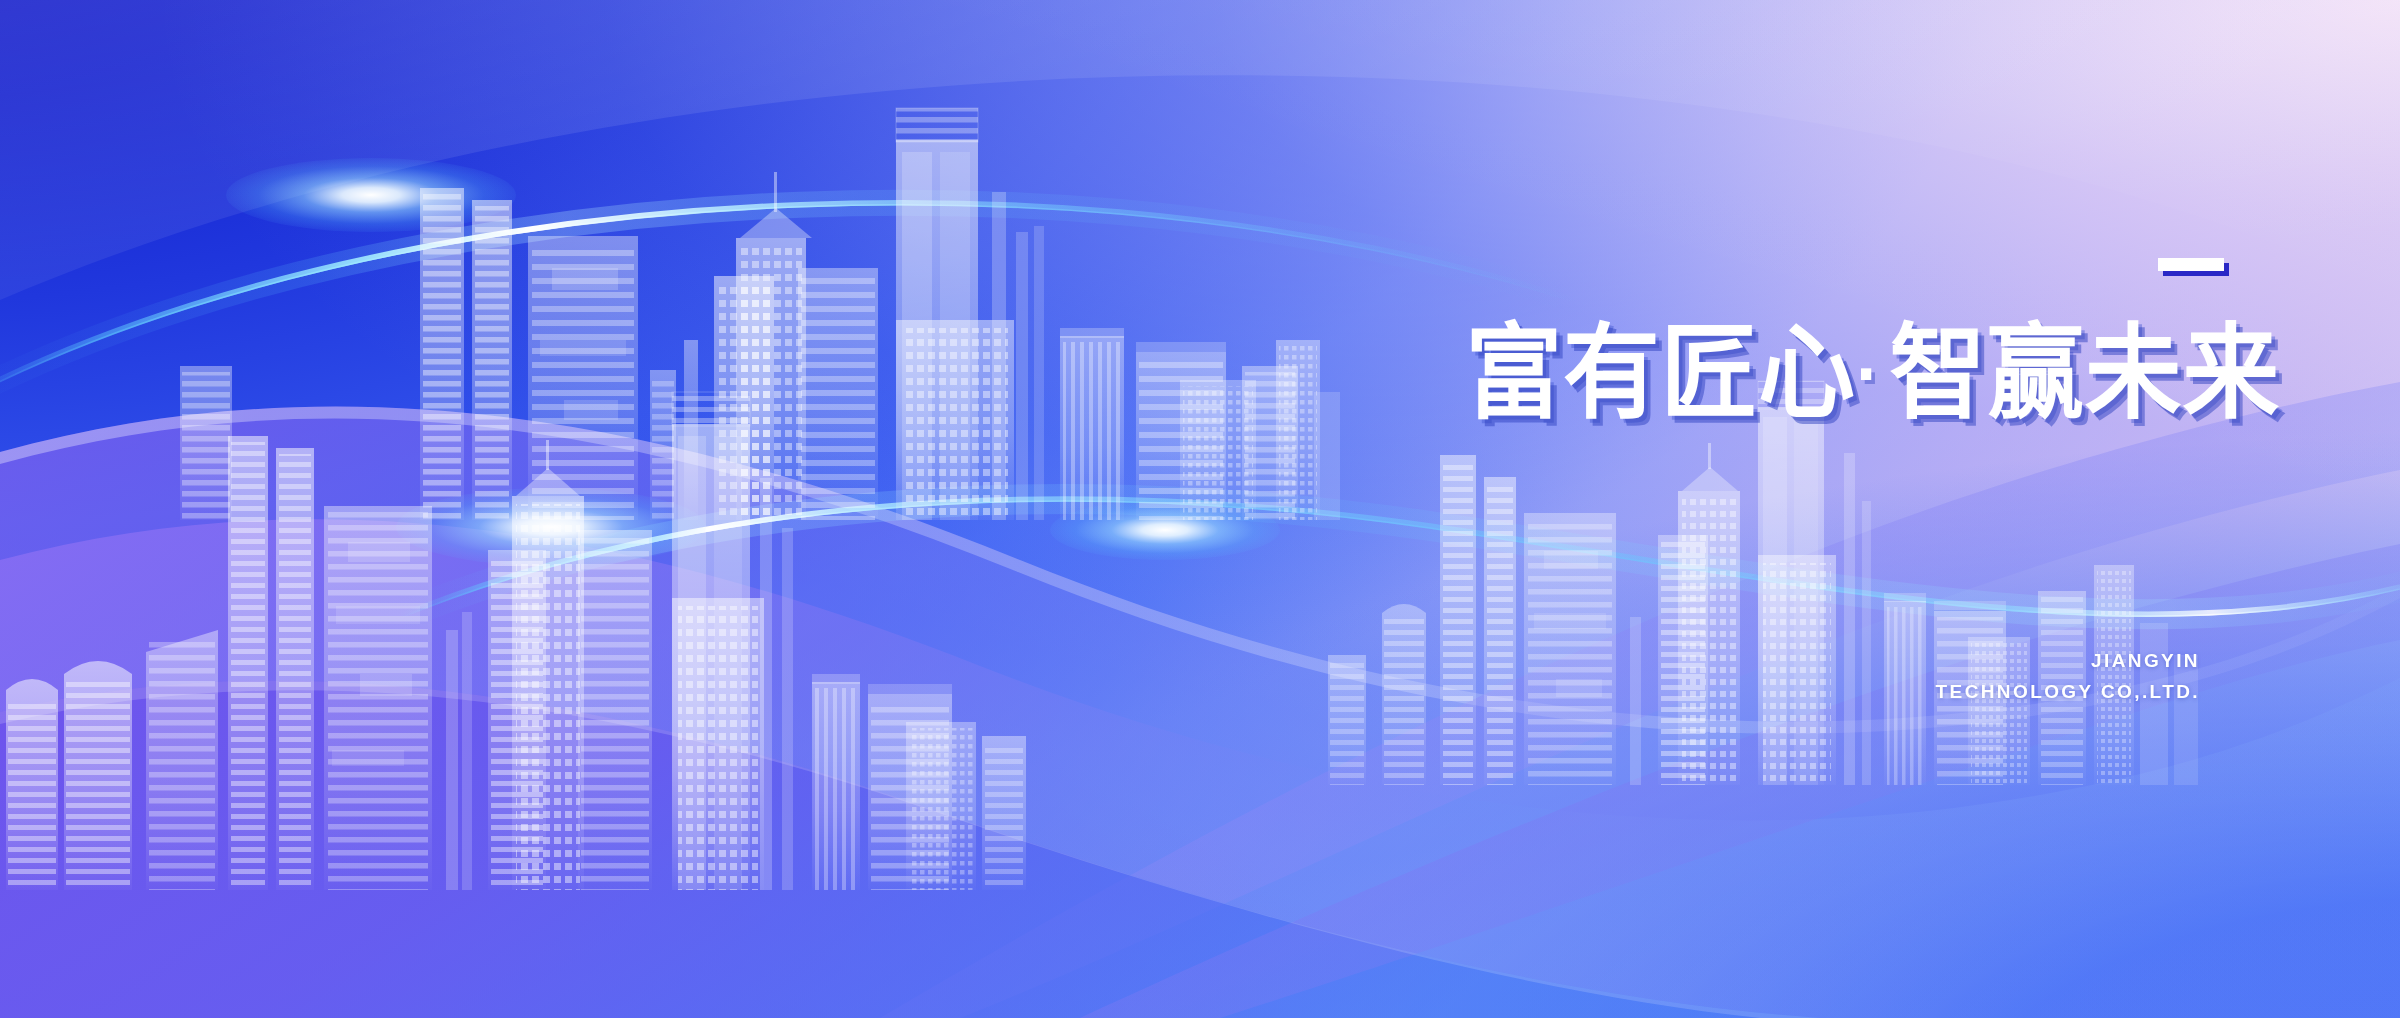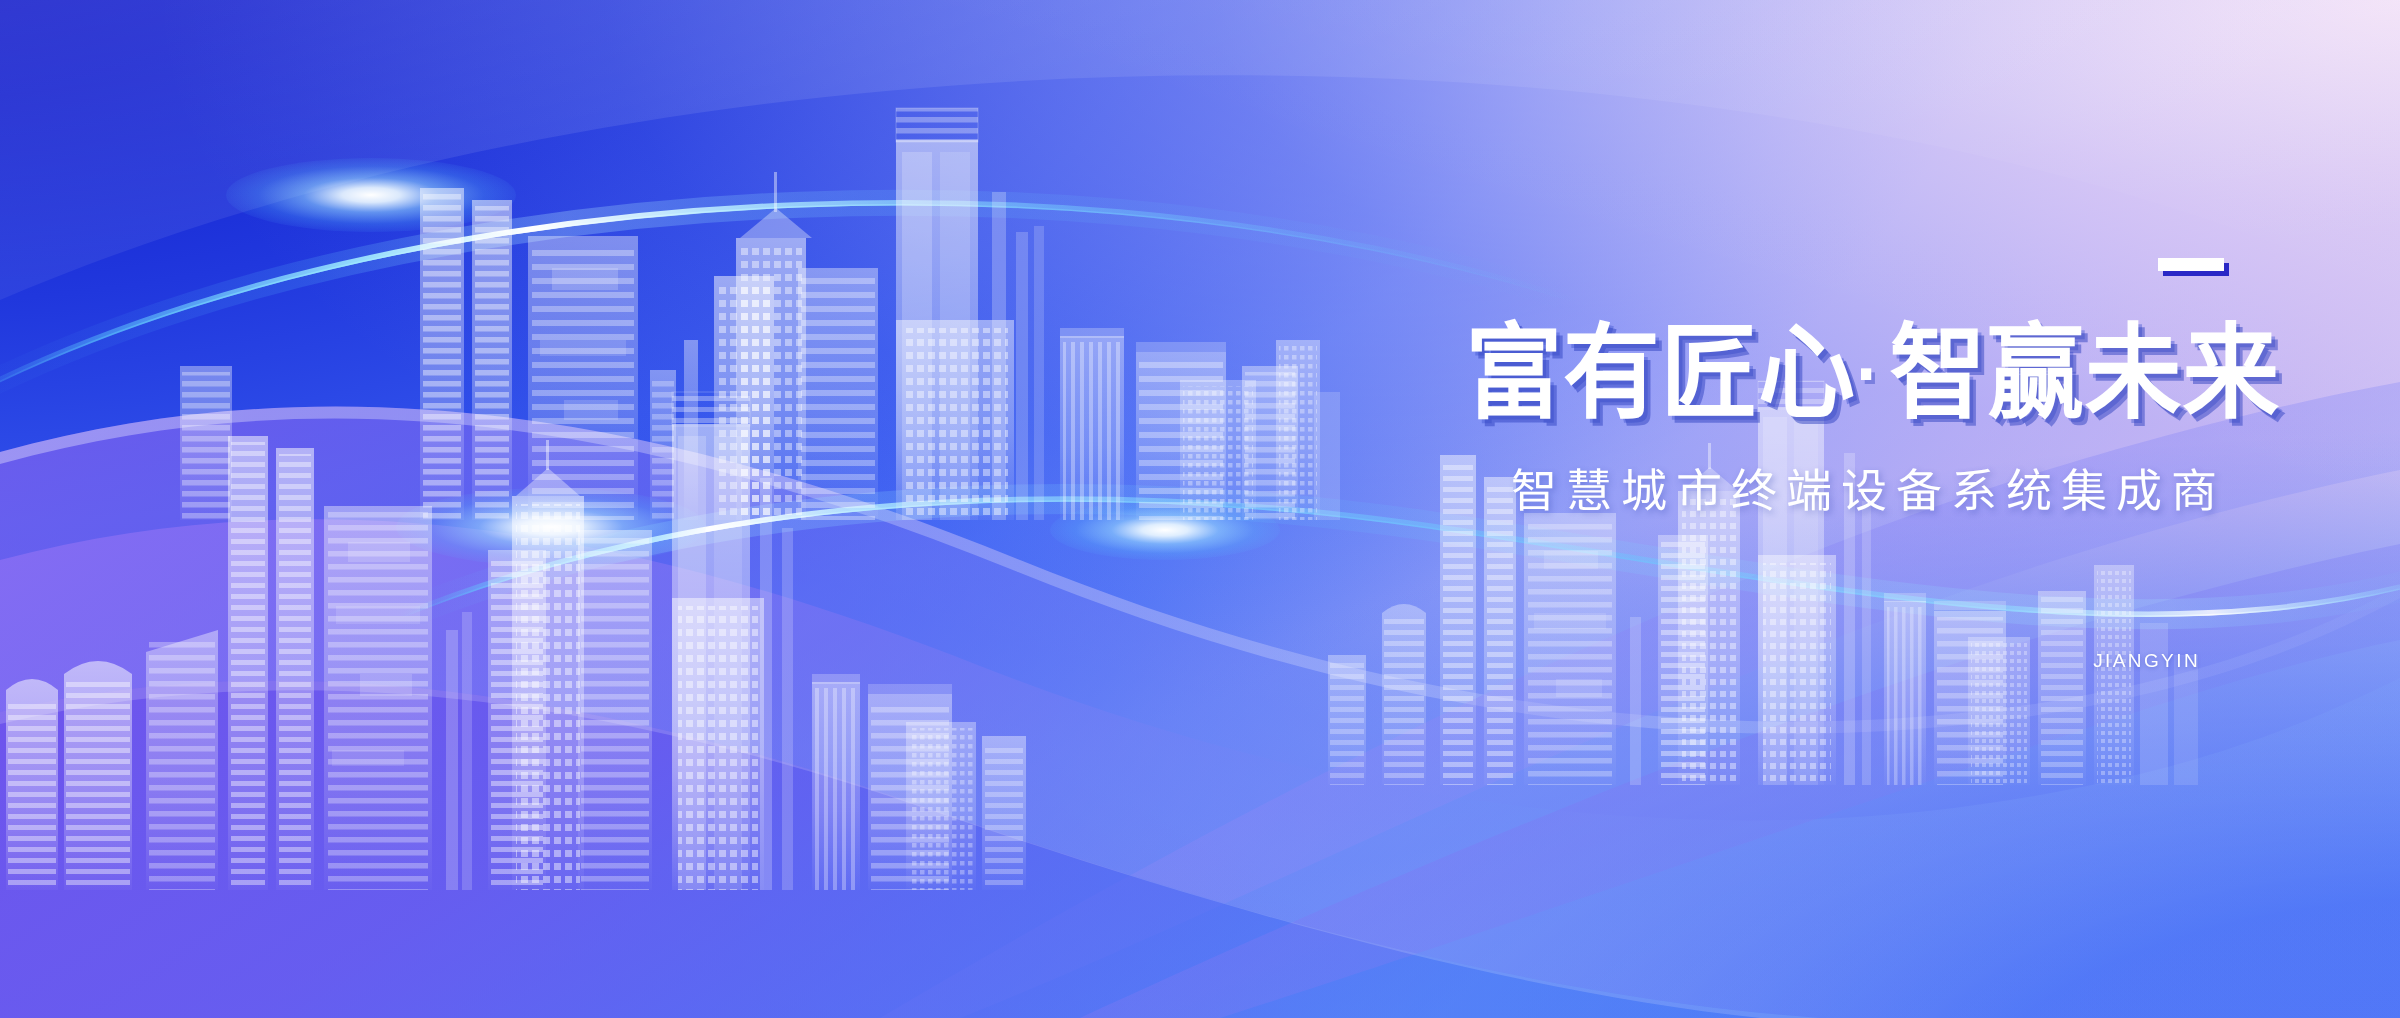--- a/index.html
+++ b/index.html
@@ -153,21 +153,21 @@
   }
 
   #company-en{
     position:absolute;
     right:200px;
     top:646px;
     width:520px;
     text-align:right;
     color:#ffffff;
     font-size:19px;
-    font-weight:400;
+    font-weight:700;
     letter-spacing:2.4px;
     line-height:1.62;
     text-shadow:0 1px 4px rgba(30,50,160,.40);
   }
   #company-en span{display:block;}
 
   
   .top-sheen{
     position:absolute;inset:0;pointer-events:none;
     background:linear-gradient(200deg,
@@ -590,20 +590,20 @@
         <rect x="864" y="300" width="24" height="130" fill="#ffffff" opacity=".12"></rect>
       </g>
     </svg>
   </div>
 
   <div class="top-sheen"></div>
 
   <div id="text-block">
     <span id="accent-dash"></span>
     <h1 id="main-title"><span>富有匠心</span><span class="dot">·</span><span>智赢未来</span></h1>
-    <h2 id="sub-title">智慧城市终端设备系统集成商</h2>
   </div>
 
   <div id="company-en">
     <span>JIANGYIN</span>
+    <span>TECHNOLOGY CO,.LTD.</span>
   </div>
 
 </div>
 
 </body></html>

